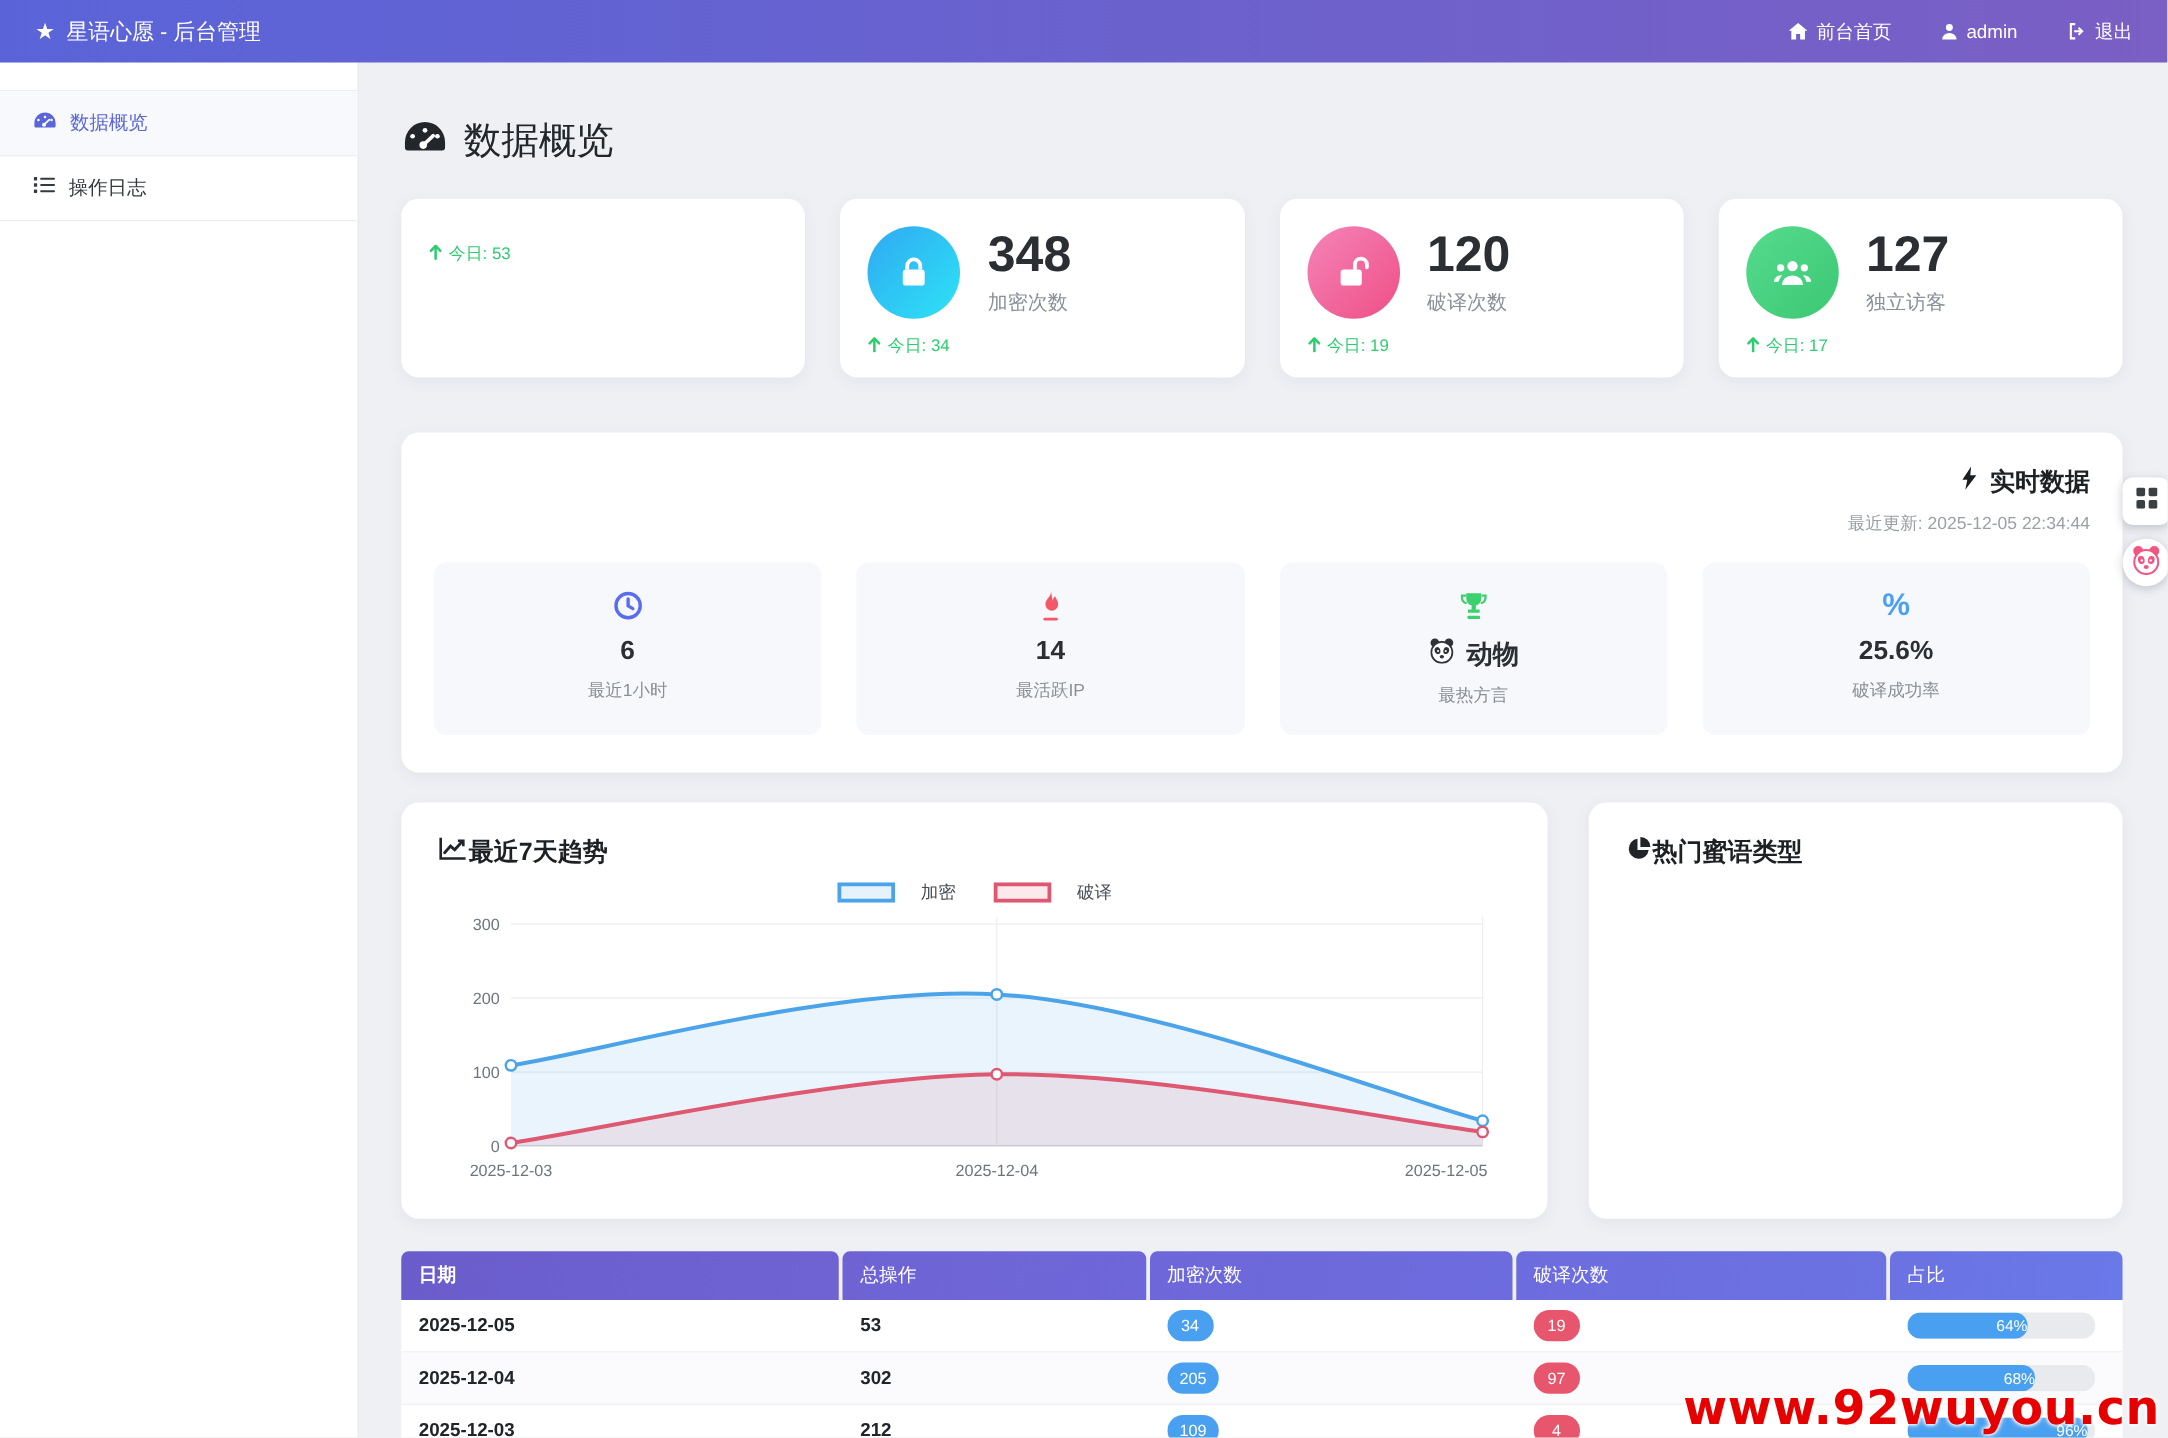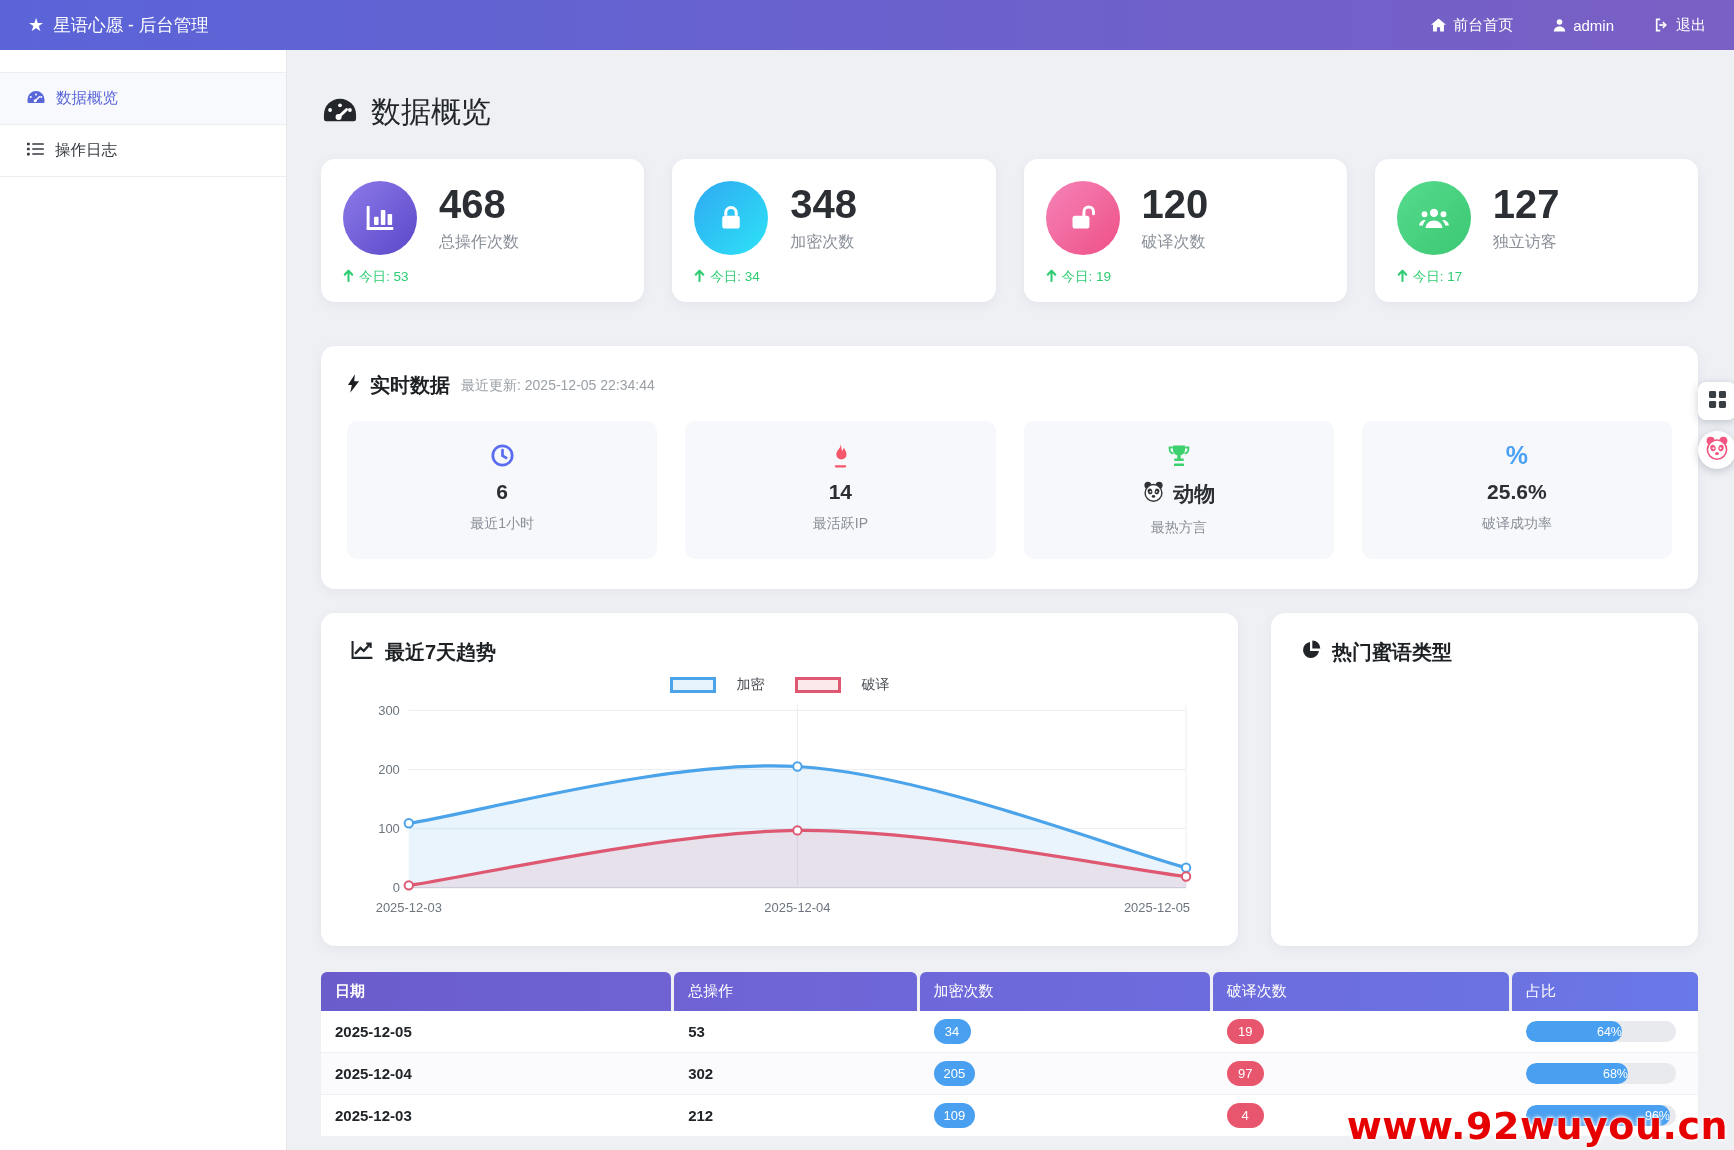--- a/index.html
+++ b/index.html
@@ -37,34 +37,34 @@
     box-shadow:0 3px 12px rgba(80,90,130,.07); }
   .stat-top{ display:flex; align-items:center; gap:22px; }
   .stat-circle{ width:74px; height:74px; border-radius:50%; flex:none;
     display:flex; align-items:center; justify-content:center; }
   .stat-value{ font-size:40px; font-weight:700; color:#2b2f33; line-height:1.05; }
   .stat-label{ font-size:16px; color:#8a8f98; margin-top:7px; }
   .stat-today{ margin-top:13px; font-size:13.5px; color:#2ecc71; display:flex; align-items:center; gap:5px; }
   
   .panel{ background:#fff; border-radius:14px; box-shadow:0 3px 12px rgba(80,90,130,.07); }
   .realtime{ padding:26px 26px 30px; margin-bottom:24px; }
-  .realtime-head{ display:flex; align-items:center; gap:11px; margin-bottom:22px; }
+  .realtime-head{ display:flex; align-items:flex-end; gap:11px; margin-bottom:22px;flex-direction:column; }
   .realtime-title{ font-size:20px; font-weight:700; color:#1d2124; display:flex; align-items:center; gap:10px;}
   .realtime-updated{ font-size:14px; color:#9aa0a6; }
   .mini-row{ display:flex; gap:28px; }
   .mini-card{ flex:1; background:#f7f8fb; border-radius:10px; text-align:center; padding:20px 0 22px; }
   .mini-icon{ height:28px; display:flex; align-items:center; justify-content:center; }
   .mini-value{ font-size:21px; font-weight:700; color:#2b2f33; margin-top:11px;
     display:flex; align-items:center; justify-content:center; gap:8px; }
   .mini-label{ font-size:14px; color:#8a8f98; margin-top:11px; }
   .pct-glyph{ font-size:25px; font-weight:800; color:#4aa0f5; line-height:1;}
   
   .charts-row{ display:flex; gap:33px; margin-bottom:26px; align-items:stretch; }
   .trend-card{ width:917px; flex:none; padding:26px 30px 18px; }
-  .card-title{ display:flex; align-items:center; gap:11px; font-size:20px; font-weight:700; color:#1d2124; }
+  .card-title{ display:flex; align-items:center; gap:1px; font-size:20px; font-weight:700; color:#1d2124; }
   .legend{ display:flex; justify-content:center; gap:30px; margin:10px 0 2px; }
   .legend-item{ display:flex; align-items:center; gap:21px; font-size:14px; color:#4a4f55; cursor:pointer;}
   .legend-swatch{ width:46px; height:16px; border:3px solid #888; background:#eee; }
   .trend-svg{ width:100%; height:232px; display:block; }
   .pie-card{ flex:1; padding:26px 30px; }
   .pie-body{ min-height:230px; }
   
   .table-wrap{ }
   .thead{ display:flex; }
   .cell{ padding:0 14px; }
@@ -179,35 +179,20 @@
             <circle cx="18" cy="8.5" r="2" fill="#fff"></circle>
             <circle cx="28.5" cy="13.5" r="2" fill="#fff"></circle>
             <path d="M17 20.5 25 13" stroke="#fff" stroke-width="3" stroke-linecap="round"></path>
             <circle cx="16.5" cy="21" r="3.2" fill="#fff"></circle>
           </svg></span>
       <span>数据概览</span>
     </div>
 
     <div class="stats-row">
       <div class="stat-card">
-        <div class="stat-top">
-          <div class="stat-circle" style="background: linear-gradient(135deg, rgb(141, 123, 234), rgb(90, 71, 200));">
-            <svg width="32" height="32" viewBox="0 0 24 24" fill="#fff">
-                <rect x="2" y="3" width="2.2" height="18" rx="0.6"></rect>
-                <rect x="2" y="18.8" width="20" height="2.2" rx="0.6"></rect>
-                <rect x="7.5" y="11" width="3.4" height="6.2" rx="0.6"></rect>
-                <rect x="12.6" y="6" width="3.4" height="11.2" rx="0.6"></rect>
-                <rect x="17.7" y="9" width="3.4" height="8.2" rx="0.6"></rect>
-              </svg>
-          </div>
-          <div class="stat-text">
-            <div class="stat-value">468</div>
-            <div class="stat-label">总操作次数</div>
-          </div>
-        </div>
         <div class="stat-today">
           <span><svg width="11" height="13" viewBox="0 0 14 16" fill="none" stroke="#2ecc71" stroke-width="2.6" stroke-linecap="round" stroke-linejoin="round">
                 <path d="M7 15V2.5"></path>
                 <path d="M2.2 7 7 2 11.8 7"></path>
               </svg></span>
           <span>今日: 53</span>
         </div>
       </div>
 
       <div class="stat-card">

